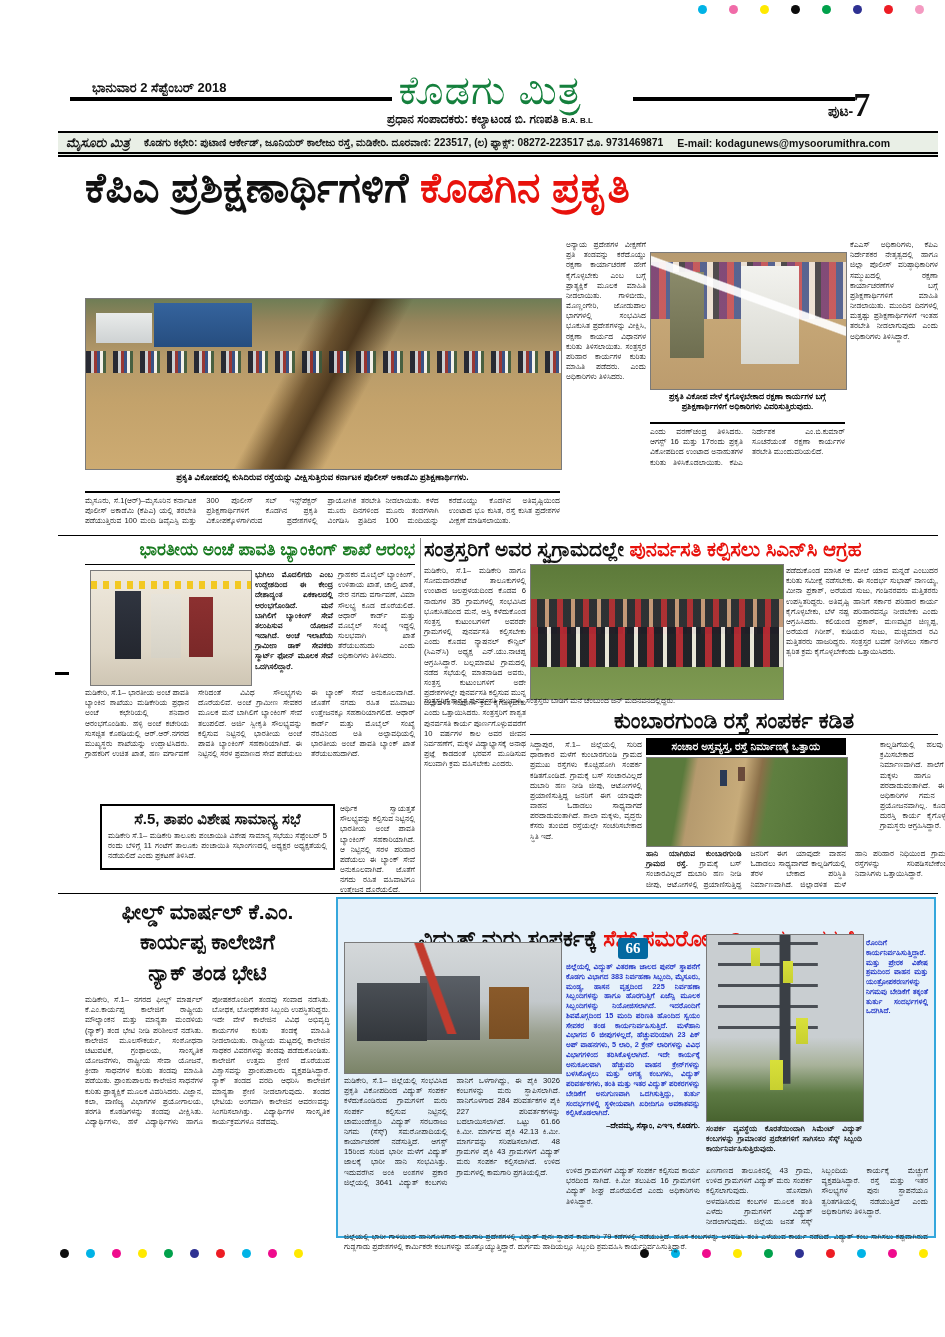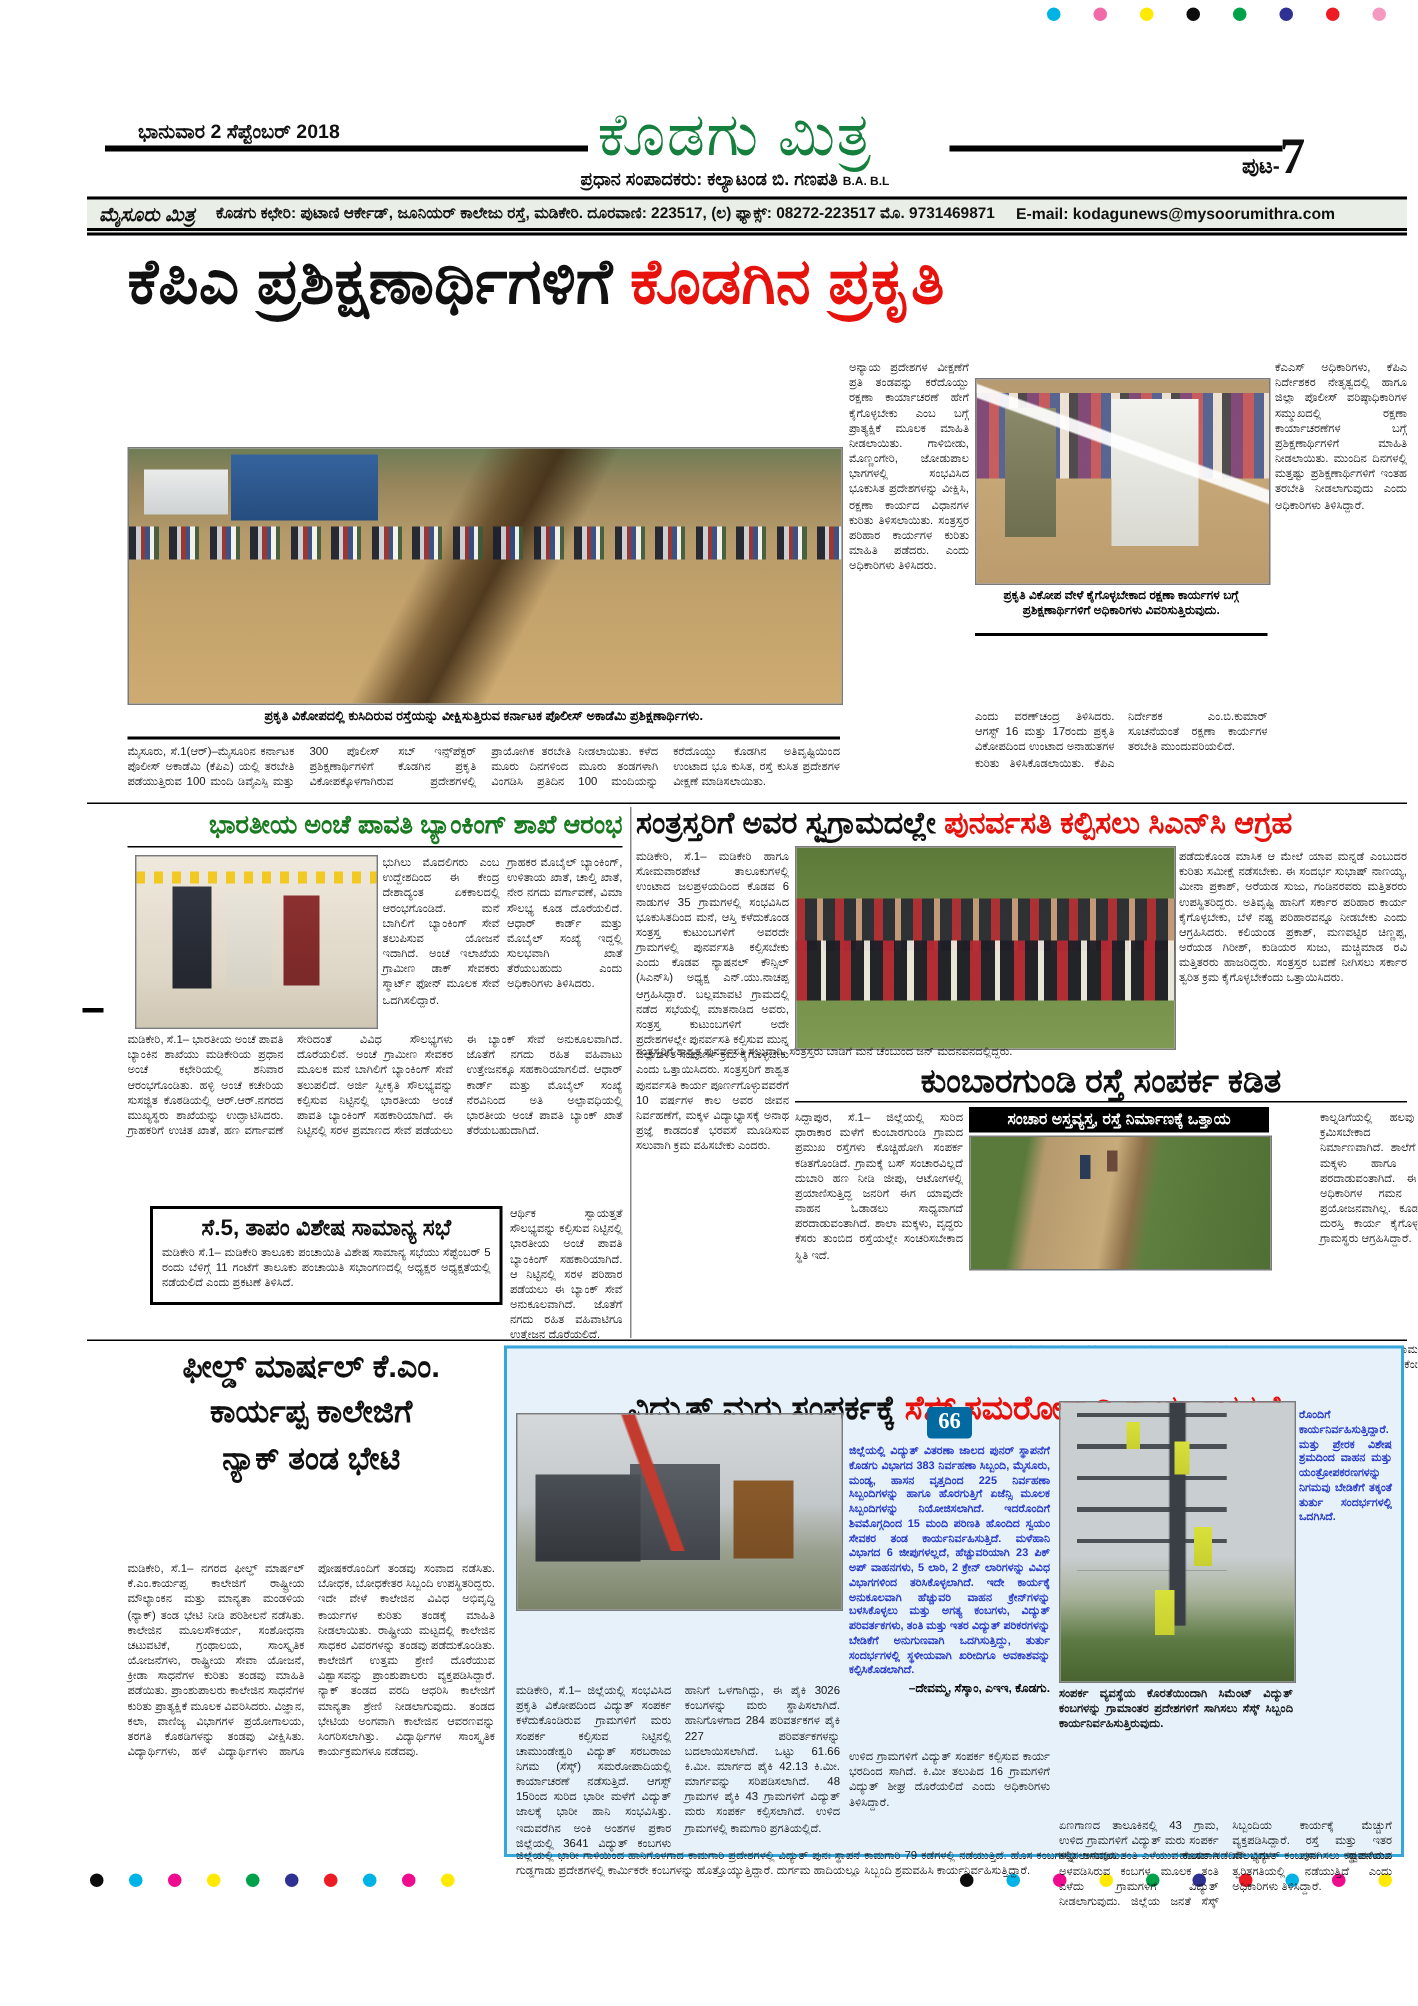--- a/index.html
+++ b/index.html
@@ -1,21 +1,21 @@
 <!DOCTYPE html>
 <html><head>
 <meta charset="utf-8">
 <style>
   html,body{margin:0;padding:0;background:#fff;}
   #page{position:relative;width:945px;height:1337px;background:#fff;overflow:hidden;
         font-family:"Liberation Sans", sans-serif;color:#111;}
   .abs{position:absolute;}
   .rule{position:absolute;background:#000;}
   .body-txt{font-size:7.6px;line-height:1.34;text-align:justify;color:#141414;}
-  .cols2{column-count:2;column-gap:9px;margin-top:46px;}
+  .cols2{column-count:2;column-gap:9px;}
   .cols3{column-count:3;column-gap:9px;}
   .cols4{column-count:4;column-gap:10px;}
   .caption{font-weight:bold;font-size:8.6px;line-height:1.3;text-align:center;color:#000;}
   .photo{position:absolute;overflow:hidden;border:1px solid #7a7a7a;}
   
   .date{font-size:13px;font-weight:bold;}
   .masthead{font-size:40px;font-weight:normal;color:#15803d;letter-spacing:1px;text-align:center;}
   .editor{font-size:12px;font-weight:bold;text-align:center;}
   .editor small{font-size:8px;}
   .pageno-label{font-size:14px;font-weight:bold;}
@@ -160,21 +160,21 @@
   <div class="abs caption" style="left:650px;top:392px;width:195px;font-size:8px;">ಪ್ರಕೃತಿ ವಿಕೋಪ ವೇಳೆ ಕೈಗೊಳ್ಳಬೇಕಾದ ರಕ್ಷಣಾ ಕಾರ್ಯಗಳ ಬಗ್ಗೆ ಪ್ರಶಿಕ್ಷಣಾರ್ಥಿಗಳಿಗೆ ಅಧಿಕಾರಿಗಳು ವಿವರಿಸುತ್ತಿರುವುದು.</div>
   <div class="rule" style="left:650px;top:422px;width:195px;height:2px;"></div>
   <div class="abs body-txt cols2" style="left:650px;top:427px;width:195px;height:105px;">ಎಂದು ವರಣ್‌ಚಂದ್ರ ತಿಳಿಸಿದರು. ಆಗಸ್ಟ್ 16 ಮತ್ತು 17ರಂದು ಪ್ರಕೃತಿ ವಿಕೋಪದಿಂದ ಉಂಟಾದ ಅನಾಹುತಗಳ ಕುರಿತು ತಿಳಿಸಿಕೊಡಲಾಯಿತು. ಕೆಪಿಎ ನಿರ್ದೇಶಕ ಎಂ.ಬಿ.ಕುಮಾರ್ ಸೂಚನೆಯಂತೆ ರಕ್ಷಣಾ ಕಾರ್ಯಗಳ ತರಬೇತಿ ಮುಂದುವರಿಯಲಿದೆ.</div>
   <div class="abs body-txt" style="left:850px;top:240px;width:88px;height:292px;">ಕೆಎಎಸ್ ಅಧಿಕಾರಿಗಳು, ಕೆಪಿಎ ನಿರ್ದೇಶಕರ ನೇತೃತ್ವದಲ್ಲಿ ಹಾಗೂ ಜಿಲ್ಲಾ ಪೊಲೀಸ್ ವರಿಷ್ಠಾಧಿಕಾರಿಗಳ ಸಮ್ಮುಖದಲ್ಲಿ ರಕ್ಷಣಾ ಕಾರ್ಯಾಚರಣೆಗಳ ಬಗ್ಗೆ ಪ್ರಶಿಕ್ಷಣಾರ್ಥಿಗಳಿಗೆ ಮಾಹಿತಿ ನೀಡಲಾಯಿತು. ಮುಂದಿನ ದಿನಗಳಲ್ಲಿ ಮತ್ತಷ್ಟು ಪ್ರಶಿಕ್ಷಣಾರ್ಥಿಗಳಿಗೆ ಇಂತಹ ತರಬೇತಿ ನೀಡಲಾಗುವುದು ಎಂದು ಅಧಿಕಾರಿಗಳು ತಿಳಿಸಿದ್ದಾರೆ.</div>
 
   <div class="rule" style="left:58px;top:535px;width:880px;height:1px;"></div>
 
   <div class="abs green-hl" style="left:85px;top:540px;width:330px;">ಭಾರತೀಯ ಅಂಚೆ ಪಾವತಿ ಬ್ಯಾಂಕಿಂಗ್ ಶಾಖೆ ಆರಂಭ</div>
   <div class="rule" style="left:85px;top:564px;width:330px;height:1px;"></div>
   <div class="photo ph-post" style="left:90px;top:570px;width:160px;height:114px;"></div>
-  <div class="abs body-txt" style="left:255px;top:570px;width:78px;height:114px;">ಭುಗಿಲು ಮೊದಲಿಗರು ಎಂಬ ಉದ್ದೇಶದಿಂದ ಈ ಕೇಂದ್ರ ದೇಶಾದ್ಯಂತ ಏಕಕಾಲದಲ್ಲಿ ಆರಂಭಗೊಂಡಿದೆ. ಮನೆ ಬಾಗಿಲಿಗೆ ಬ್ಯಾಂಕಿಂಗ್ ಸೇವೆ ತಲುಪಿಸುವ ಯೋಜನೆ ಇದಾಗಿದೆ. ಅಂಚೆ ಇಲಾಖೆಯ ಗ್ರಾಮೀಣ ಡಾಕ್ ಸೇವಕರು ಸ್ಮಾರ್ಟ್ ಫೋನ್ ಮೂಲಕ ಸೇವೆ ಒದಗಿಸಲಿದ್ದಾರೆ.</div>
+  <div class="abs body-txt" style="left:255px;top:570px;width:78px;height:114px;font-weight:bold;">ಭುಗಿಲು ಮೊದಲಿಗರು ಎಂಬ ಉದ್ದೇಶದಿಂದ ಈ ಕೇಂದ್ರ ದೇಶಾದ್ಯಂತ ಏಕಕಾಲದಲ್ಲಿ ಆರಂಭಗೊಂಡಿದೆ. ಮನೆ ಬಾಗಿಲಿಗೆ ಬ್ಯಾಂಕಿಂಗ್ ಸೇವೆ ತಲುಪಿಸುವ ಯೋಜನೆ ಇದಾಗಿದೆ. ಅಂಚೆ ಇಲಾಖೆಯ ಗ್ರಾಮೀಣ ಡಾಕ್ ಸೇವಕರು ಸ್ಮಾರ್ಟ್ ಫೋನ್ ಮೂಲಕ ಸೇವೆ ಒದಗಿಸಲಿದ್ದಾರೆ.</div>
   <div class="abs body-txt" style="left:338px;top:570px;width:77px;height:114px;">ಗ್ರಾಹಕರ ಮೊಬೈಲ್ ಬ್ಯಾಂಕಿಂಗ್, ಉಳಿತಾಯ ಖಾತೆ, ಚಾಲ್ತಿ ಖಾತೆ, ನೇರ ನಗದು ವರ್ಗಾವಣೆ, ವಿಮಾ ಸೌಲಭ್ಯ ಕೂಡ ದೊರೆಯಲಿದೆ. ಆಧಾರ್ ಕಾರ್ಡ್ ಮತ್ತು ಮೊಬೈಲ್ ಸಂಖ್ಯೆ ಇದ್ದಲ್ಲಿ ಸುಲಭವಾಗಿ ಖಾತೆ ತೆರೆಯಬಹುದು ಎಂದು ಅಧಿಕಾರಿಗಳು ತಿಳಿಸಿದರು.</div>
   <div class="abs body-txt cols3" style="left:85px;top:688px;width:330px;height:112px;">ಮಡಿಕೇರಿ, ಸೆ.1– ಭಾರತೀಯ ಅಂಚೆ ಪಾವತಿ ಬ್ಯಾಂಕಿನ ಶಾಖೆಯು ಮಡಿಕೇರಿಯ ಪ್ರಧಾನ ಅಂಚೆ ಕಛೇರಿಯಲ್ಲಿ ಶನಿವಾರ ಆರಂಭಗೊಂಡಿತು. ಹಳ್ಳಿ ಅಂಚೆ ಕಚೇರಿಯ ಸುಸಜ್ಜಿತ ಕೊಠಡಿಯಲ್ಲಿ ಆರ್.ಆರ್.ನಗರದ ಮುಖ್ಯಸ್ಥರು ಶಾಖೆಯನ್ನು ಉದ್ಘಾಟಿಸಿದರು. ಗ್ರಾಹಕರಿಗೆ ಉಚಿತ ಖಾತೆ, ಹಣ ವರ್ಗಾವಣೆ ಸೇರಿದಂತೆ ವಿವಿಧ ಸೌಲಭ್ಯಗಳು ದೊರೆಯಲಿವೆ. ಅಂಚೆ ಗ್ರಾಮೀಣ ಸೇವಕರ ಮೂಲಕ ಮನೆ ಬಾಗಿಲಿಗೆ ಬ್ಯಾಂಕಿಂಗ್ ಸೇವೆ ತಲುಪಲಿದೆ. ಅರ್ಜಿ ಸ್ವೀಕೃತಿ ಸೌಲಭ್ಯವನ್ನು ಕಲ್ಪಿಸುವ ನಿಟ್ಟಿನಲ್ಲಿ ಭಾರತೀಯ ಅಂಚೆ ಪಾವತಿ ಬ್ಯಾಂಕಿಂಗ್ ಸಹಕಾರಿಯಾಗಿದೆ. ಈ ನಿಟ್ಟಿನಲ್ಲಿ ಸರಳ ಪ್ರಮಾಣದ ಸೇವೆ ಪಡೆಯಲು ಈ ಬ್ಯಾಂಕ್ ಸೇವೆ ಅನುಕೂಲವಾಗಿದೆ. ಜೊತೆಗೆ ನಗದು ರಹಿತ ವಹಿವಾಟು ಉತ್ತೇಜನಕ್ಕೂ ಸಹಕಾರಿಯಾಗಲಿದೆ. ಆಧಾರ್ ಕಾರ್ಡ್ ಮತ್ತು ಮೊಬೈಲ್ ಸಂಖ್ಯೆ ನೆರವಿನಿಂದ ಅತಿ ಅಲ್ಪಾವಧಿಯಲ್ಲಿ ಭಾರತೀಯ ಅಂಚೆ ಪಾವತಿ ಬ್ಯಾಂಕ್ ಖಾತೆ ತೆರೆಯಬಹುದಾಗಿದೆ.</div>
   <div class="newsbox" style="left:100px;top:804px;width:235px;height:66px;">
     <h4>ಸೆ.5, ತಾಪಂ ವಿಶೇಷ ಸಾಮಾನ್ಯ ಸಭೆ</h4>
     <div class="body-txt">ಮಡಿಕೇರಿ ಸೆ.1– ಮಡಿಕೇರಿ ತಾಲೂಕು ಪಂಚಾಯಿತಿ ವಿಶೇಷ ಸಾಮಾನ್ಯ ಸಭೆಯು ಸೆಪ್ಟೆಂಬರ್ 5 ರಂದು ಬೆಳಿಗ್ಗೆ 11 ಗಂಟೆಗೆ ತಾಲೂಕು ಪಂಚಾಯಿತಿ ಸಭಾಂಗಣದಲ್ಲಿ ಅಧ್ಯಕ್ಷರ ಅಧ್ಯಕ್ಷತೆಯಲ್ಲಿ ನಡೆಯಲಿದೆ ಎಂದು ಪ್ರಕಟಣೆ ತಿಳಿಸಿದೆ.</div>
   </div>
   <div class="abs body-txt" style="left:340px;top:804px;width:75px;height:84px;">ಆರ್ಥಿಕ ಸ್ವಾಯತ್ತತೆ ಸೌಲಭ್ಯವನ್ನು ಕಲ್ಪಿಸುವ ನಿಟ್ಟಿನಲ್ಲಿ ಭಾರತೀಯ ಅಂಚೆ ಪಾವತಿ ಬ್ಯಾಂಕಿಂಗ್ ಸಹಕಾರಿಯಾಗಿದೆ. ಆ ನಿಟ್ಟಿನಲ್ಲಿ ಸರಳ ಪರಿಹಾರ ಪಡೆಯಲು ಈ ಬ್ಯಾಂಕ್ ಸೇವೆ ಅನುಕೂಲವಾಗಿದೆ. ಜೊತೆಗೆ ನಗದು ರಹಿತ ವಹಿವಾಟಿಗೂ ಉತ್ತೇಜನ ದೊರೆಯಲಿದೆ.</div>
 
   <div class="rule" style="left:420px;top:538px;width:1px;height:354px;background:#888;"></div>
 

